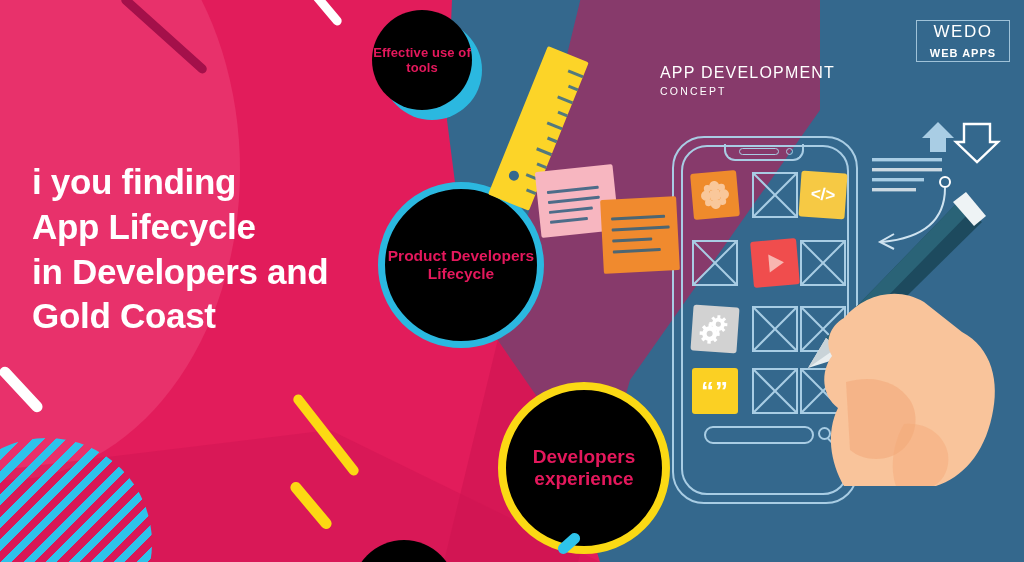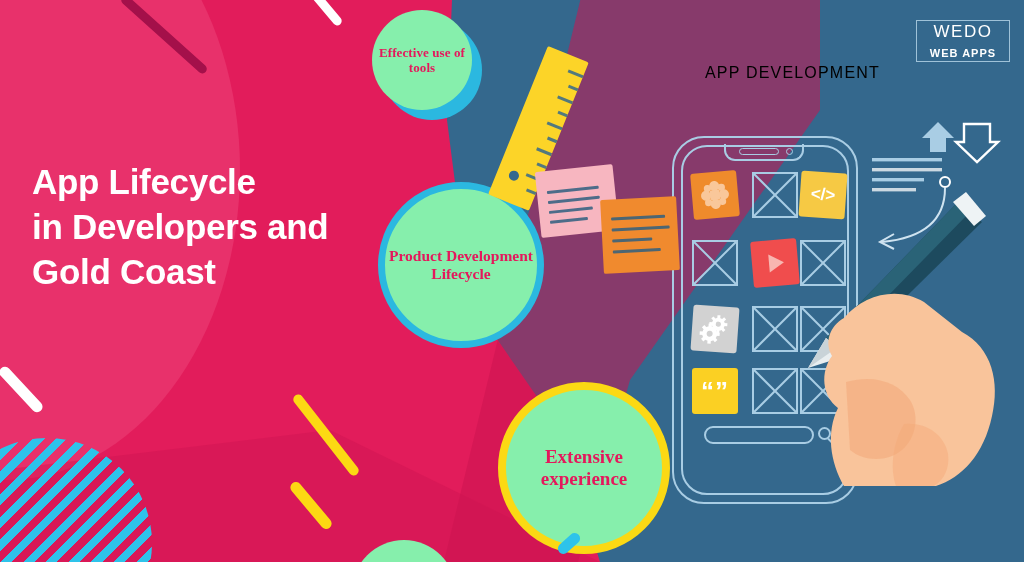--- a/index.html
+++ b/index.html
@@ -23,43 +23,43 @@
   .stripe{position:absolute;border-radius:99px;}
   .st-dark{background:#a4104a;}
   .st-white{background:#ffffff;}
   .st-yellow{background:#fcd913;}
 
   .halfcircle-stripes{position:absolute;left:-58px;top:438px;width:210px;height:210px;
       border-radius:50%;overflow:hidden;
       background:repeating-linear-gradient(-45deg,#2ec3ea 0 8px,transparent 8px 16px);}
 
   
-  .badge{position:absolute;border-radius:50%;background:#86efac;display:flex;
+  .badge{position:absolute;border-radius:50%;background:#000000;display:flex;
          align-items:center;justify-content:center;text-align:center;
-         color:#e4185c;font-weight:bold;line-height:1.18;box-sizing:border-box;font-family:Liberation Serif, serif;}
+         color:#e4185c;font-weight:bold;line-height:1.18;box-sizing:border-box;}
   .badge-shadow{position:absolute;border-radius:50%;background:#2bb8e0;}
 
   #badge-tools{left:372px;top:10px;width:100px;height:100px;font-size:13px;letter-spacing:.1px;}
   #badge-tools-shadow{left:382px;top:20px;width:100px;height:100px;}
 
   #badge-lifecycle{left:378px;top:182px;width:166px;height:166px;
       border:7px solid #2bb8e0;font-size:15.5px;}
   #badge-experience{left:498px;top:382px;width:172px;height:172px;
       border:8px solid #fbd914;font-size:19px;}
   #badge-bottom-cut{left:352px;top:540px;width:104px;height:104px;}
   .mini-dash{position:absolute;left:556px;top:538px;width:26px;height:11px;
       background:#2ec3ea;border-radius:99px;transform:rotate(-42deg);}
 
   
   #headline{position:absolute;left:32px;top:160px;width:400px;color:#fff;
       font-size:35px;font-weight:bold;line-height:1.28;letter-spacing:-.3px;}
   #headline div{white-space:nowrap;}
 
   
-  #concept{position:absolute;left:660px;top:64px;width:220px;text-align:right;color:#000000;}
+  #concept{position:absolute;left:660px;top:64px;width:220px;text-align:left;color:#ffffff;}
   #concept .t1{font-size:16px;letter-spacing:1.2px;}
   #concept .t2{font-size:10.5px;letter-spacing:2.2px;margin-top:3px;}
 
   
   #logo{position:absolute;left:916px;top:20px;width:94px;height:42px;
       border:1.5px solid #9fc2d8;box-sizing:border-box;display:flex;flex-direction:column;
       align-items:center;justify-content:center;color:#ffffff;}
   #logo .l1{font-size:17px;font-weight:normal;letter-spacing:1.5px;line-height:1;}
   #logo .l2{font-size:11px;font-weight:bold;letter-spacing:1px;line-height:1;margin-top:8px;}
 
@@ -122,37 +122,39 @@
   <div class="bg-pink-dark-lower"></div>
 
   <div class="stripe st-dark" style="left:108px;top:30px;width:112px;height:9px;transform:rotate(42deg);"></div>
   <div class="stripe st-white" style="left:276px;top:-10px;width:78px;height:9px;transform:rotate(50deg);"></div>
   <div class="stripe st-white" style="left:-8px;top:384px;width:58px;height:11px;transform:rotate(47deg);"></div>
   <div class="stripe st-yellow" style="left:276px;top:430px;width:100px;height:10px;transform:rotate(52deg);"></div>
   <div class="stripe st-yellow" style="left:282px;top:500px;width:58px;height:11px;transform:rotate(50deg);"></div>
   <div class="halfcircle-stripes"></div>
 
   <div id="headline">
+    <div>i you finding</div>
     <div>App Lifecycle</div>
     <div>in Developers and</div>
     <div>Gold Coast</div>
   </div>
 
   <div id="badge-tools-shadow" class="badge-shadow"></div>
   <div id="badge-tools" class="badge">Effective use of tools</div>
 
-  <div id="badge-lifecycle" class="badge">Product Development Lifecycle</div>
-
-  <div id="badge-experience" class="badge">Extensive experience</div>
+  <div id="badge-lifecycle" class="badge">Product Developers Lifecycle</div>
+
+  <div id="badge-experience" class="badge">Developers experience</div>
 
   <div id="badge-bottom-cut" class="badge"></div>
   <div class="mini-dash"></div>
 
   <div id="concept">
     <div class="t1">APP DEVELOPMENT</div>
+    <div class="t2">CONCEPT</div>
   </div>
 
   <div id="logo">
     <div class="l1">WEDO</div>
     <div class="l2">WEB APPS</div>
   </div>
 
   <svg class="curve" width="150" height="130" viewBox="0 0 150 130">
     <polygon points="58,18 74,2 90,18 82,18 82,32 66,32 66,18" fill="#a9cde4"></polygon>
     <polygon points="100,4 126,4 126,22 134,22 113,42 92,22 100,22" fill="none" stroke="#ffffff" stroke-width="2.4"></polygon>

